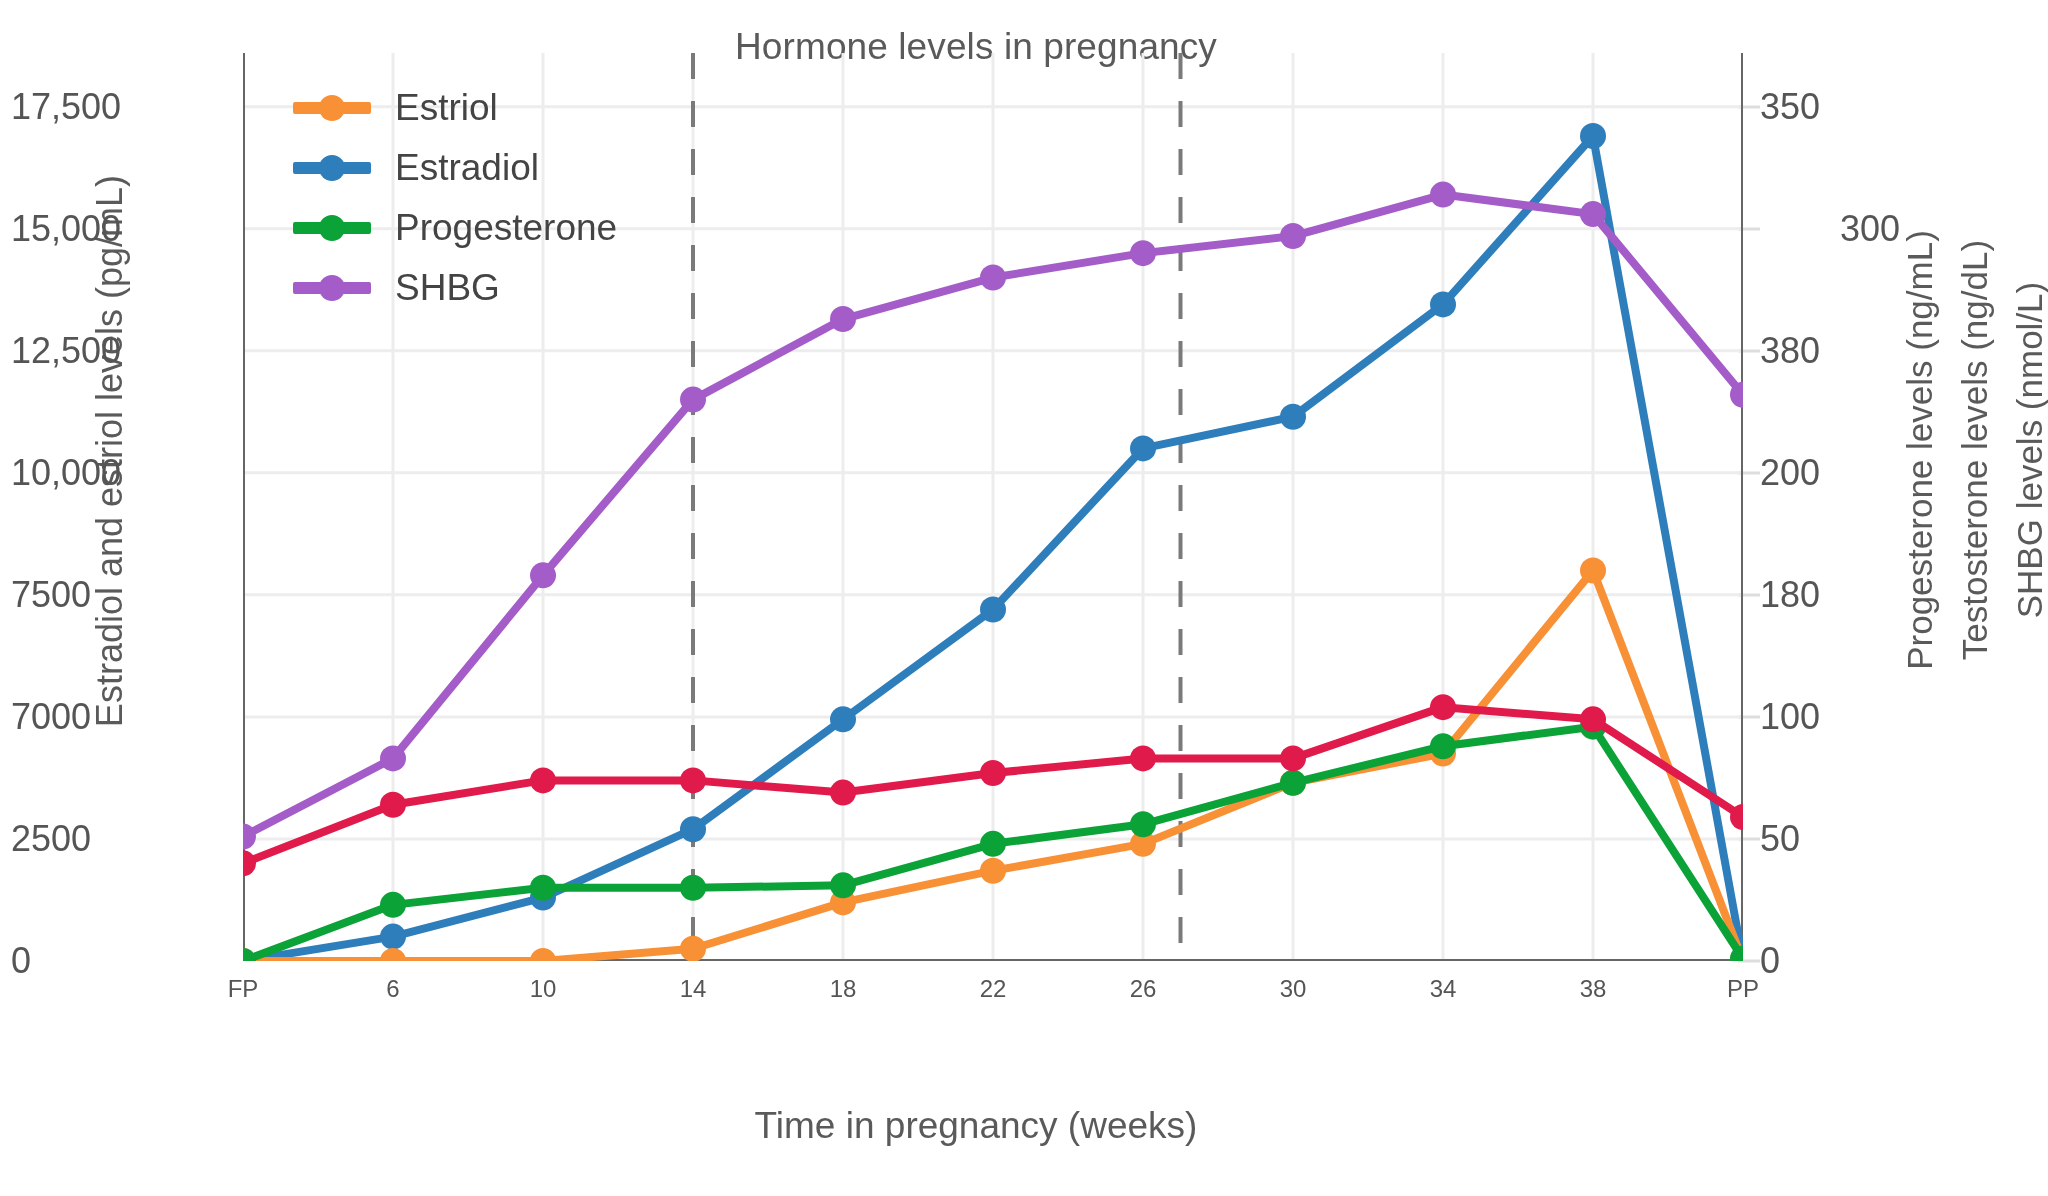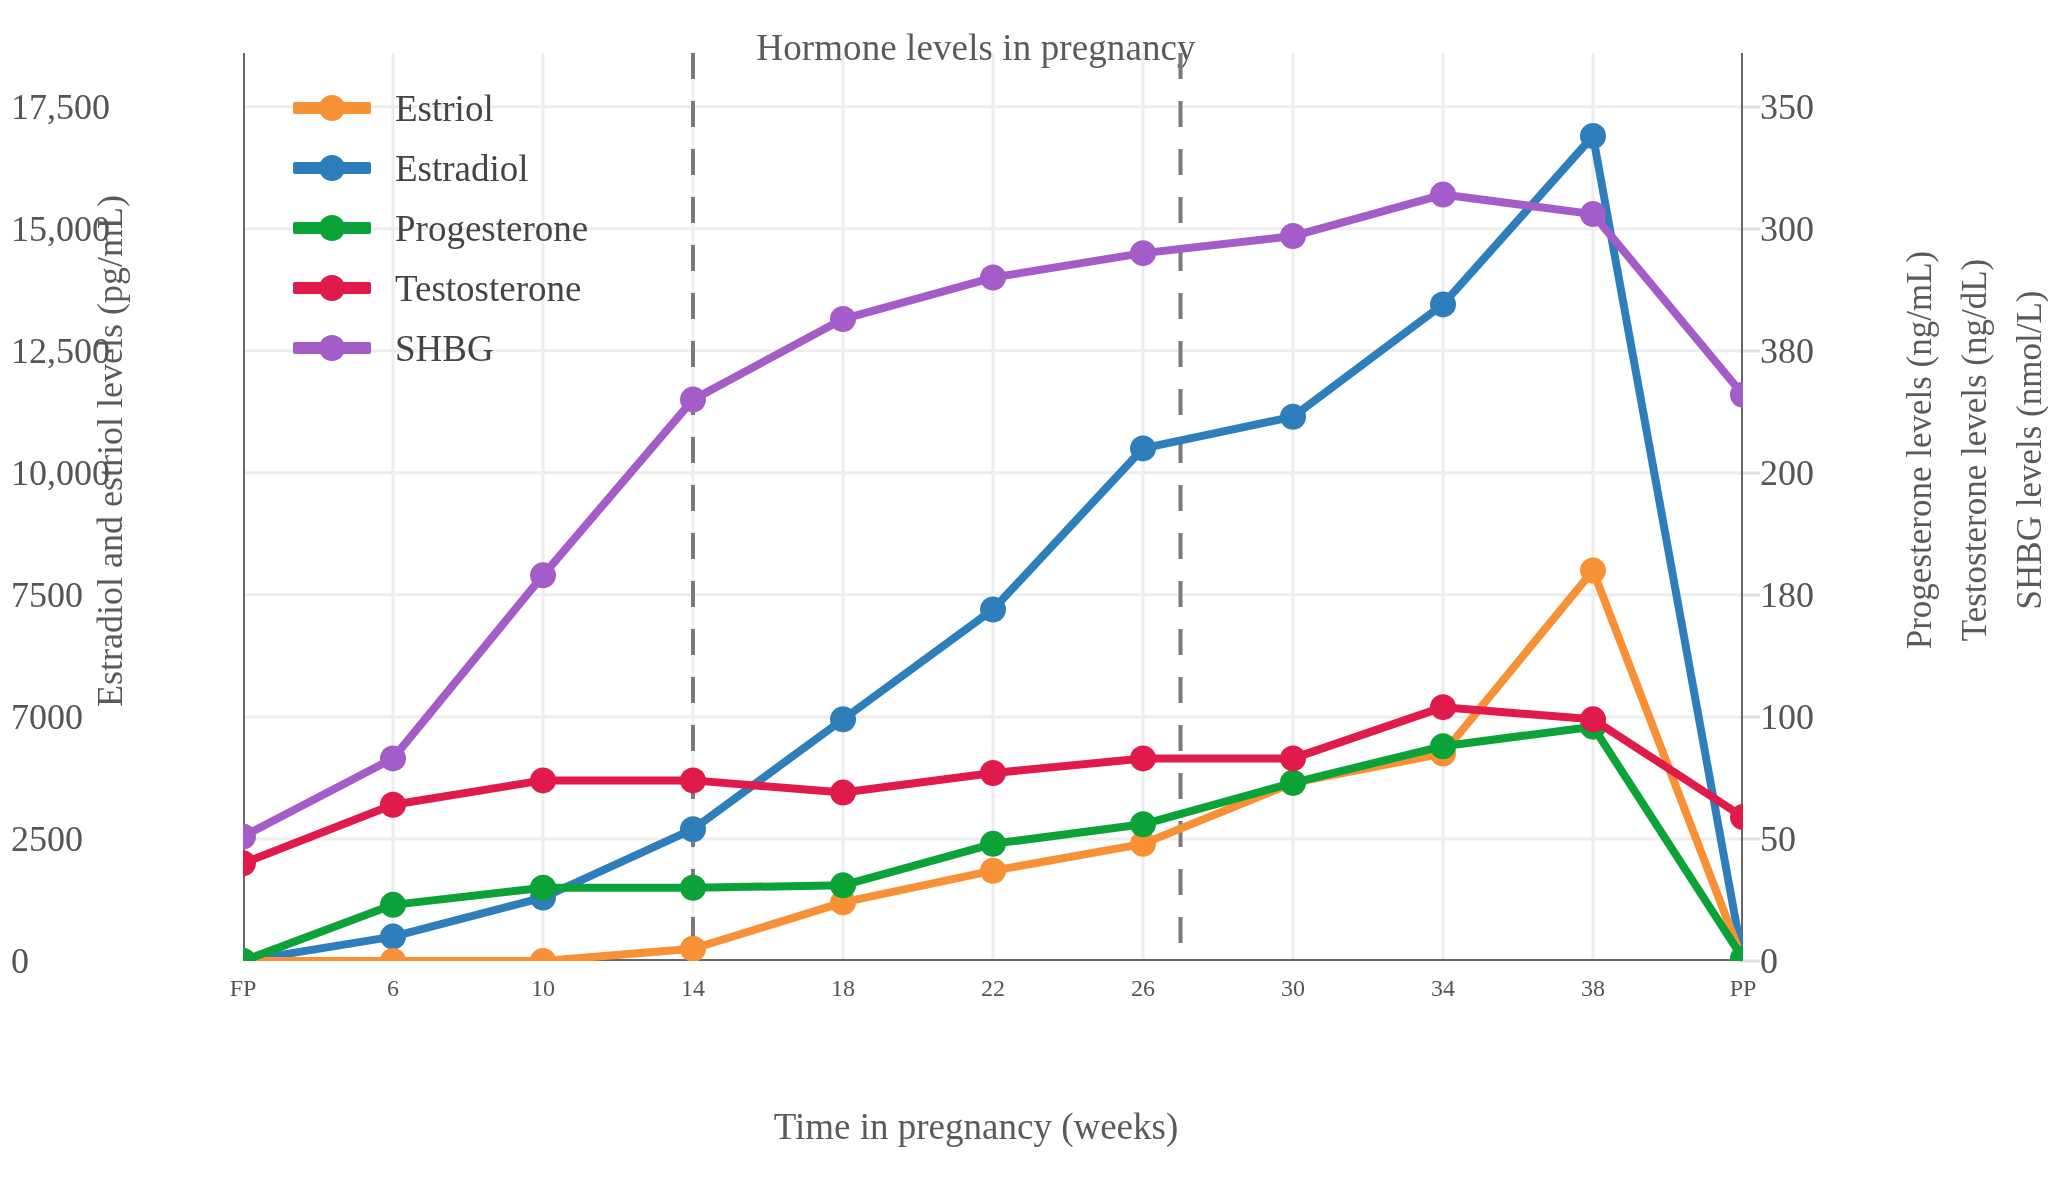--- a/index.html
+++ b/index.html
@@ -3,21 +3,21 @@
 <meta charset="utf-8">
 <style>
   html, body { margin:0; padding:0; }
   body {
     width: 2048px; height: 1196px;
     background: #ffffff;
     font-family: "Liberation Sans", sans-serif;
     color: #4a4a4a;
     overflow: hidden;
   }
-  #figure { position: relative; width: 2048px; height: 1048px; font-family: Liberation Serif, serif; }
+  #figure { position: relative; width: 2048px; height: 1048px; }
 
   
   #chart-title {
     position:absolute; left:0; top:26px; width:2048px;
     text-align:center; font-size:37px; color:#5a5a5a; letter-spacing:0.1px;
     
     transform: translateX(-48px);
   }
   #xaxis-title {
     position:absolute; left:0; top:1105px; width:2048px; text-align:center;
@@ -100,21 +100,21 @@
       <div class="ytick-left" style="top: 175.742px;">15,000</div>
       <div class="ytick-left" style="top: 53.6989px;">17,500</div>
     </div>
   <div id="ytick-right-wrap">
       <div class="ytick-right" style="top: 908px;">0</div>
       <div class="ytick-right" style="top: 785.957px;">50</div>
       <div class="ytick-right" style="top: 663.914px;">100</div>
       <div class="ytick-right" style="top: 541.871px;">180</div>
       <div class="ytick-right" style="top: 419.828px;">200</div>
       <div class="ytick-right" style="top: 297.785px;">380</div>
-      <div class="ytick-right" style="top: 175.742px;">300</div>
+      <div class="ytick-right" style="top: 175.742px; text-align: center;">300</div>
       <div class="ytick-right" style="top: 53.6989px;">350</div>
       <div style="position: absolute; left: -22px; width: 22px; height: 3px; background: rgb(222, 222, 222); transform: translateY(-50%); top: 908px;"></div>
       <div style="position: absolute; left: -22px; width: 22px; height: 3px; background: rgb(222, 222, 222); transform: translateY(-50%); top: 785.957px;"></div>
       <div style="position: absolute; left: -22px; width: 22px; height: 3px; background: rgb(222, 222, 222); transform: translateY(-50%); top: 663.914px;"></div>
       <div style="position: absolute; left: -22px; width: 22px; height: 3px; background: rgb(222, 222, 222); transform: translateY(-50%); top: 541.871px;"></div>
       <div style="position: absolute; left: -22px; width: 22px; height: 3px; background: rgb(222, 222, 222); transform: translateY(-50%); top: 419.828px;"></div>
       <div style="position: absolute; left: -22px; width: 22px; height: 3px; background: rgb(222, 222, 222); transform: translateY(-50%); top: 297.785px;"></div>
       <div style="position: absolute; left: -22px; width: 22px; height: 3px; background: rgb(222, 222, 222); transform: translateY(-50%); top: 175.742px;"></div>
       <div style="position: absolute; left: -22px; width: 22px; height: 3px; background: rgb(222, 222, 222); transform: translateY(-50%); top: 53.6989px;"></div>
     </div>
@@ -244,26 +244,20 @@
         </div>
         <div class="legend-label">Estradiol</div>
       </div>
       <div class="legend-item">
         <div class="legend-swatch" style="background: rgb(11, 162, 56);">
           <div class="legend-dot" style="background: rgb(11, 162, 56);"></div>
         </div>
         <div class="legend-label">Progesterone</div>
       </div>
       <div class="legend-item">
-        <div class="legend-swatch" style="background: rgb(224, 26, 74);">
-          <div class="legend-dot" style="background: rgb(224, 26, 74);"></div>
-        </div>
-        <div class="legend-label">Testosterone</div>
-      </div>
-      <div class="legend-item">
         <div class="legend-swatch" style="background: rgb(163, 92, 200);">
           <div class="legend-dot" style="background: rgb(163, 92, 200);"></div>
         </div>
         <div class="legend-label">SHBG</div>
       </div>
     </div>
 
 </div>
 
 </body></html>

